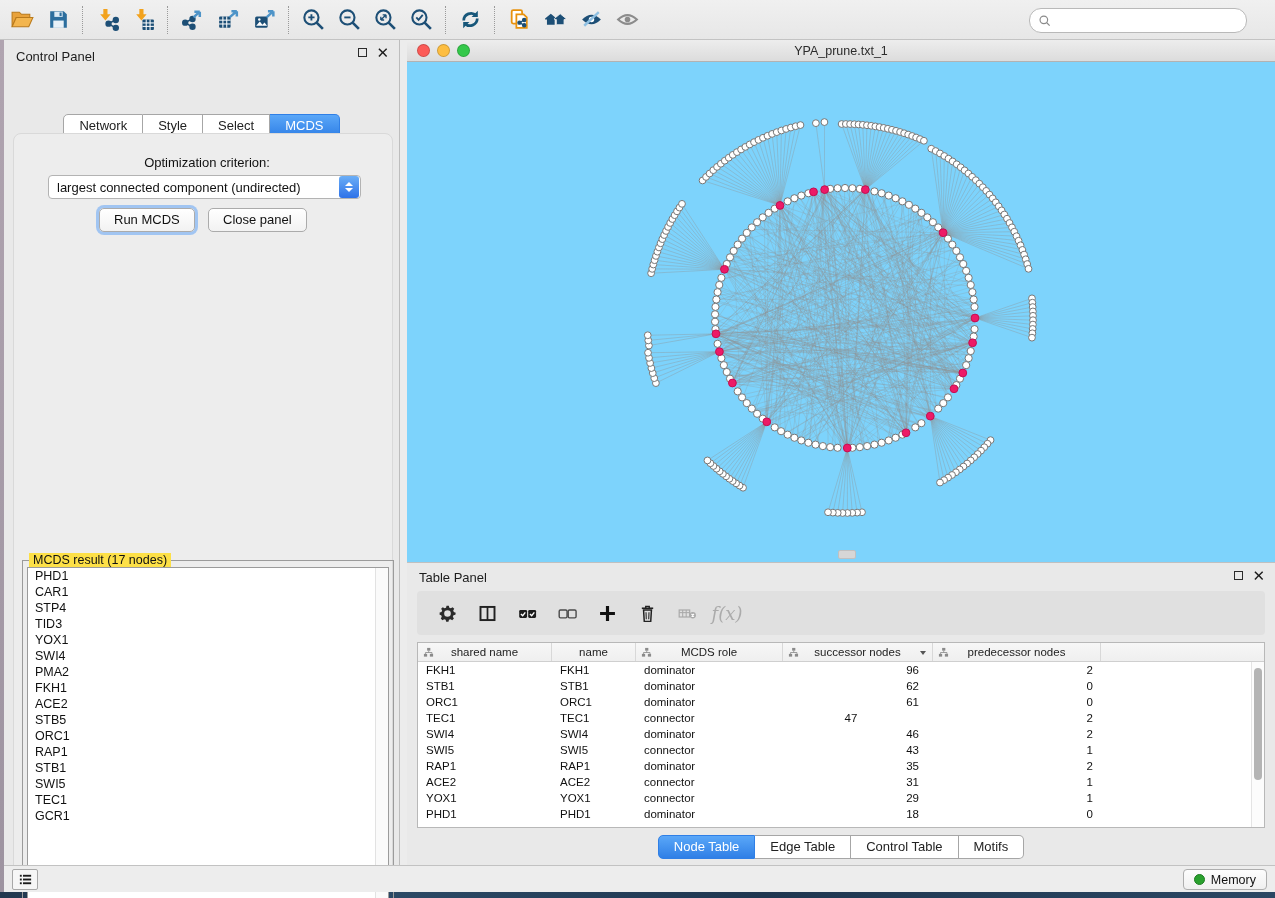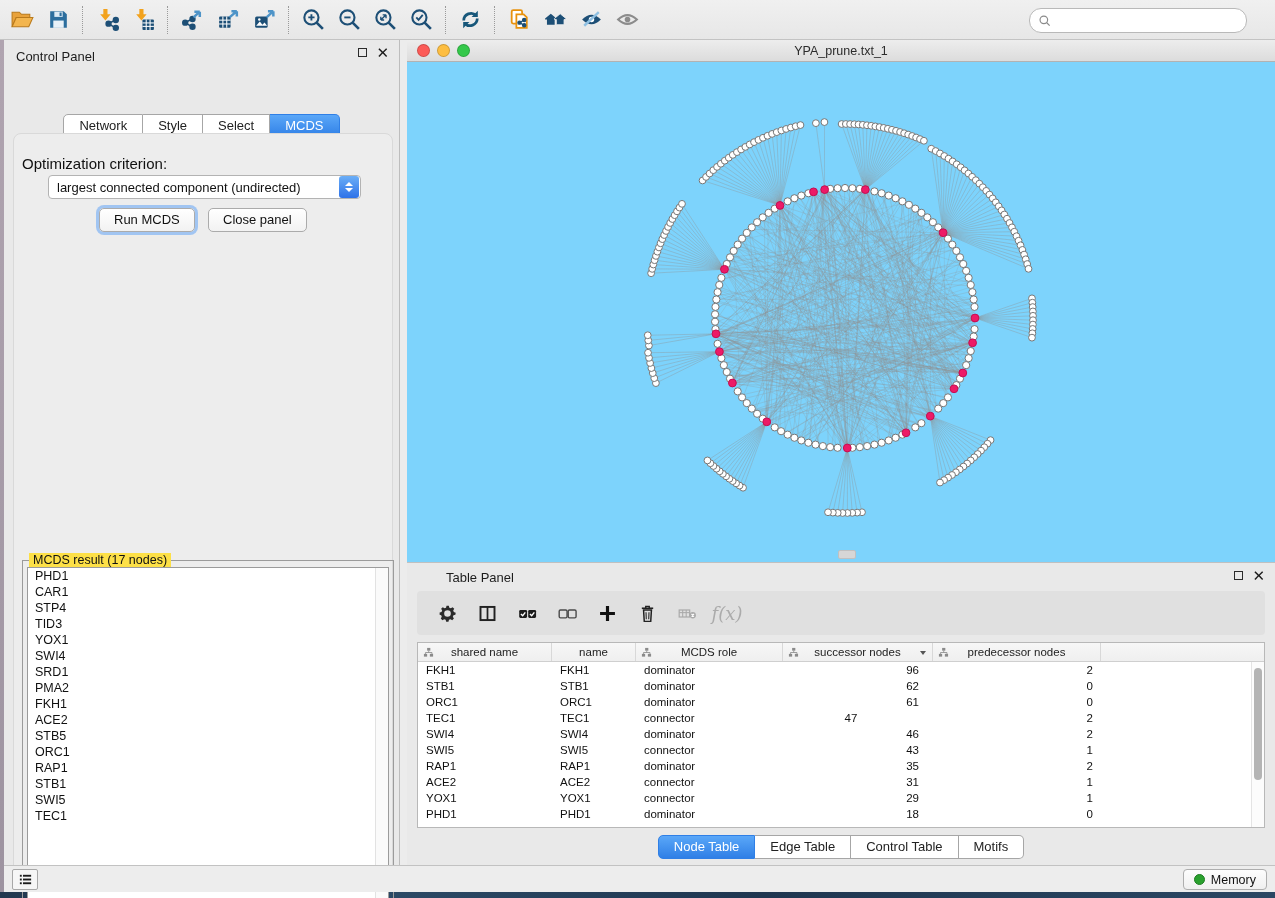--- a/index.html
+++ b/index.html
@@ -36,22 +36,22 @@
   .close-glyph { font-size:15px; font-weight:bold; color:#1a1a1a; line-height:9px; }
   #cp-title { position:absolute; left:12px; top:9px; }
   #cp-tabs { position:absolute; left:0; right:0; top:74px; display:flex; justify-content:center; }
   .tab { font-size:13px; color:#222; background:#fff; border:1px solid #a6a6a6;
     border-left-width:0; padding:3px 15px 4px; cursor:default; }
   .tab:first-child { border-left-width:1px; border-radius:5px 0 0 5px; }
   .tab:last-child { border-radius:0 5px 5px 0; }
   .tab.active { background:linear-gradient(#5aa7f8,#2f7fe6); border-color:#2f7fe6; color:#fff; }
   #cp-body { position:absolute; left:9px; top:93px; width:380px; height:752px;
     background:#ededed; border:1px solid #d9d9d9; border-radius:8px; }
-  #opt-label { position:absolute; left:8px; right:0; top:21px; 
-    font-size:15px; color:#111; }
+  #opt-label { position:absolute; left:8px; right:0; top:21px; text-align:center;
+    font-size:13px; color:#111; }
   #criterion-select { position:absolute; left:34px; top:41px; width:313px; height:24px;
     background:#fff; border:1px solid #b3b3b3; border-radius:4px;
     display:flex; align-items:center; }
   #criterion-value { font-size:13px; color:#111; padding-left:8px; flex:1; }
   #criterion-stepper { width:20px; height:22px; margin-right:1px; border-radius:3px;
     background:linear-gradient(#6aaef7,#2e72e8); display:flex; flex-direction:column;
     align-items:center; justify-content:center; gap:2px; }
   .chev-up { width:0; height:0; border-left:4px solid transparent; border-right:4px solid transparent;
     border-bottom:4px solid #fff; }
   .chev-dn { width:0; height:0; border-left:4px solid transparent; border-right:4px solid transparent;
@@ -80,21 +80,21 @@
   #lights { position:absolute; left:10px; top:4px; display:flex; gap:7px; }
   #net-title { position:absolute; left:0; right:0; top:4px; text-align:center;
     font-size:12.5px; color:#2c2c2c; }
   #net-canvas { position:absolute; left:0; top:22px; }
   #net-grip { position:absolute; left:431px; top:510px; width:18px; height:9px;
     background:#d6d6d6; border:1px solid #c0c0c0; border-radius:2px; }
 
   
   #table-panel { position:absolute; left:407px; top:562px; width:868px; height:303px;
     background:#e9e9e9; border-top:1px solid #c0c0c0; }
-  #tp-title { position:absolute; left:12px; top:7px;margin-left:27px; }
+  #tp-title { position:absolute; left:12px; top:7px; }
   #tp-toolbar { position:absolute; left:10px; top:28px; width:848px; height:44px;
     background:#e0e0e0; border-radius:4px; display:flex; align-items:center;
     padding-left:16px; gap:12px; }
   .ttb { width:28px; height:28px; display:flex; align-items:center; justify-content:center; }
   .ttb svg { width:21px; height:21px; }
   #fx-label { font-family:"DejaVu Serif","Liberation Serif",serif; font-style:italic;
     font-size:18px; color:#ababab; }
   #node-table { position:absolute; left:10px; top:79px; width:848px; height:186px;
     background:#fff; border:1px solid #b8b8b8; }
   #thead { display:flex; height:19px; background:linear-gradient(#f7f7f7,#efefef);
@@ -316,30 +316,30 @@
     <div id="mcds-fieldset">
       <span id="mcds-legend">MCDS result (17 nodes)</span>
       <div id="mcds-list">
 
       <div class="list-item">PHD1</div>
           <div class="list-item">CAR1</div>
           <div class="list-item">STP4</div>
           <div class="list-item">TID3</div>
           <div class="list-item">YOX1</div>
           <div class="list-item">SWI4</div>
-          <div class="list-item">SRD1</div>
           <div class="list-item">PMA2</div>
           <div class="list-item">FKH1</div>
           <div class="list-item">ACE2</div>
           <div class="list-item">STB5</div>
           <div class="list-item">ORC1</div>
           <div class="list-item">RAP1</div>
           <div class="list-item">STB1</div>
           <div class="list-item">SWI5</div>
           <div class="list-item">TEC1</div>
+          <div class="list-item">GCR1</div>
           <div id="mcds-track"></div>
         </div>
     </div>
   </div>
 </div>
 
 <div id="network-panel">
   <div id="net-titlebar">
     <span id="lights">
       <span class="light" style="background:#FC5B57"></span>

